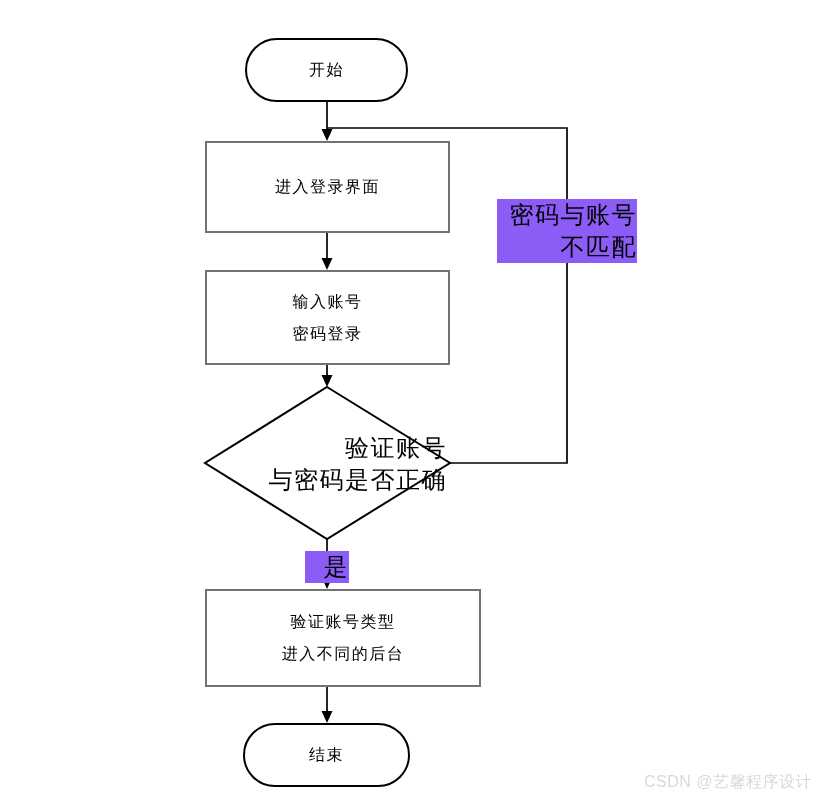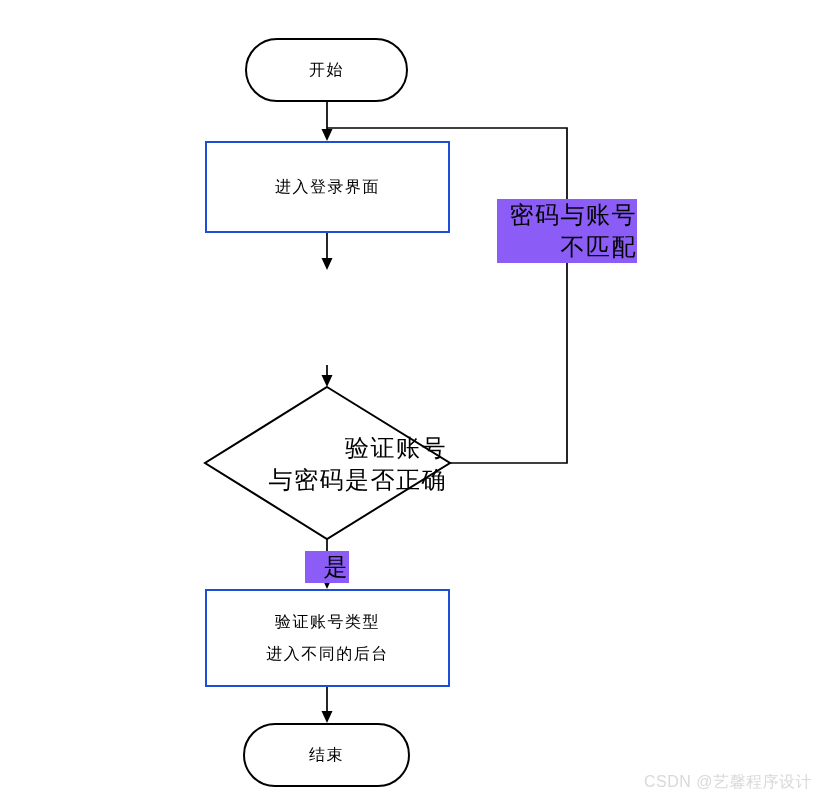--- a/index.html
+++ b/index.html
@@ -35,21 +35,21 @@
     line-height: 32px;
     white-space: pre-line;
     background: #ffffff;
     box-sizing: border-box;
   }
   .terminator {
     border: 2px solid #000000;
     border-radius: 33px;
   }
   .process {
-    border: 2px solid #1d4ed8;
+    border: 2px solid #737373;
     text-align: center;
   }
   .diamond-label {
     position: absolute;
     z-index: 2;
     text-align: right;
     font-size: 24px;
     letter-spacing: 1.5px;
     line-height: 32px;
     white-space: pre-line;
@@ -61,21 +61,21 @@
     text-align: right;
     font-size: 24px;
     letter-spacing: 1.5px;
     line-height: 32px;
     white-space: pre-line;
     background: #8b5cf6;
   }
   #node-start   { left: 245px; top: 38px;  width: 163px; height: 64px; }
   #node-box1    { left: 205px; top: 141px; width: 245px; height: 92px; }
   #node-box2    { left: 205px; top: 270px; width: 245px; height: 95px; }
-  #node-box3    { left: 205px; top: 589px; width: 245px; height: 98px; }
+  #node-box3    { left: 205px; top: 589px; width: 276px; height: 98px; }
   #node-end     { left: 243px; top: 723px; width: 167px; height: 64px; }
   #diamond-text { left: 207px; top: 432px; width: 240px; height: 64px; }
   #label-yes      { left: 305px; top: 551px; width: 44px;  height: 32px; }
   #label-mismatch { left: 497px; top: 199px; width: 140px; height: 64px; }
   .watermark {
     position: absolute;
     right: 7px;
     bottom: 8px;
     z-index: 3;
     font-family: "Liberation Sans", "DejaVu Sans", sans-serif;
@@ -121,20 +121,22 @@
     <g>
       <line x1="327" y1="687" x2="327" y2="721" stroke="#000000" stroke-width="1.7"></line>
       <polygon points="321.5,711 332.5,711 327,723" fill="#000000"></polygon>
     </g>
   </svg>
 
   <div class="node terminator" id="node-start">开始</div>
 
   <div class="node process" id="node-box1">进入登录界面</div>
 
+  <div class="node process" id="node-box2">输入账号
+密码登录</div>
 
   <div class="diamond-label" id="diamond-text">验证账号
 与密码是否正确</div>
 
   <div class="edge-label" id="label-yes">是</div>
 
   <div class="edge-label" id="label-mismatch">密码与账号
 不匹配</div>
 
   <div class="node process" id="node-box3">验证账号类型

